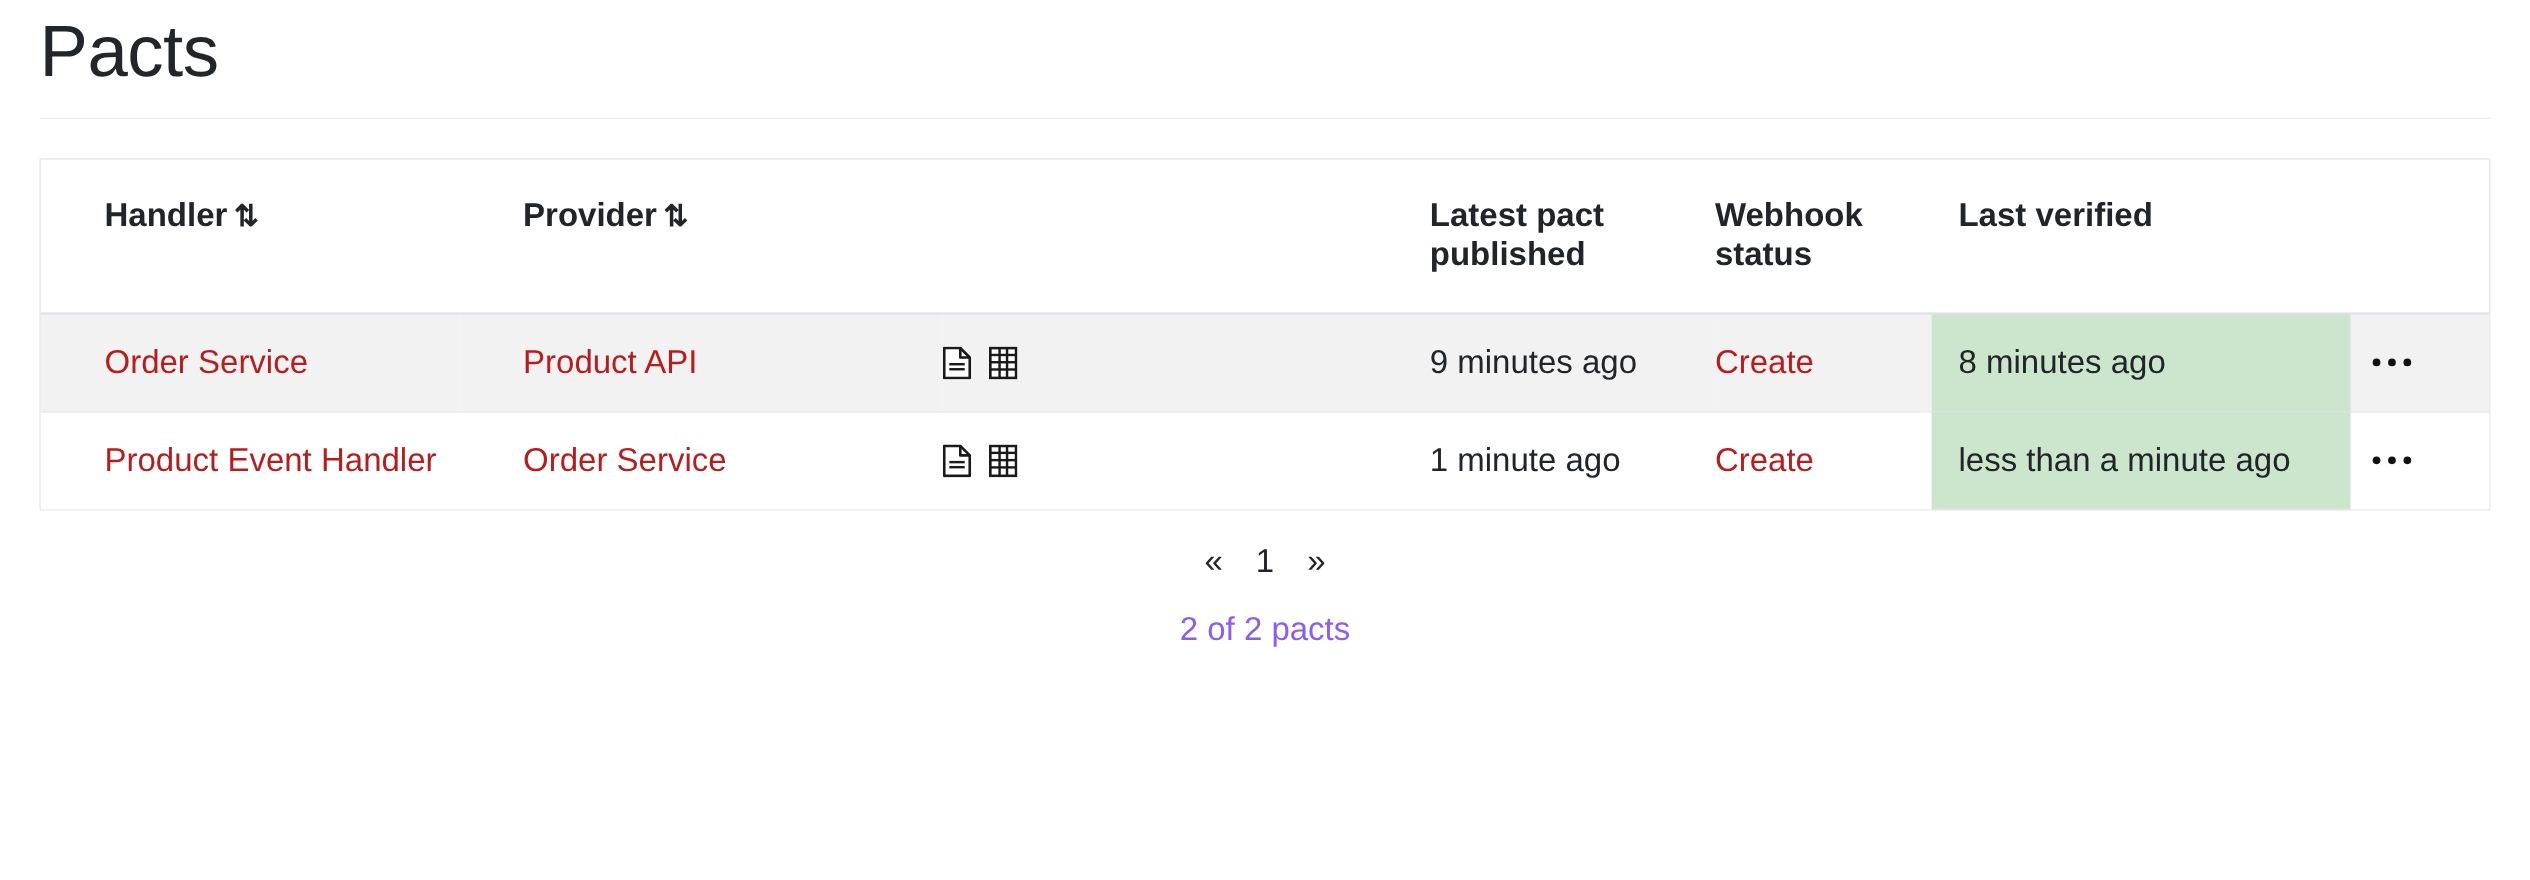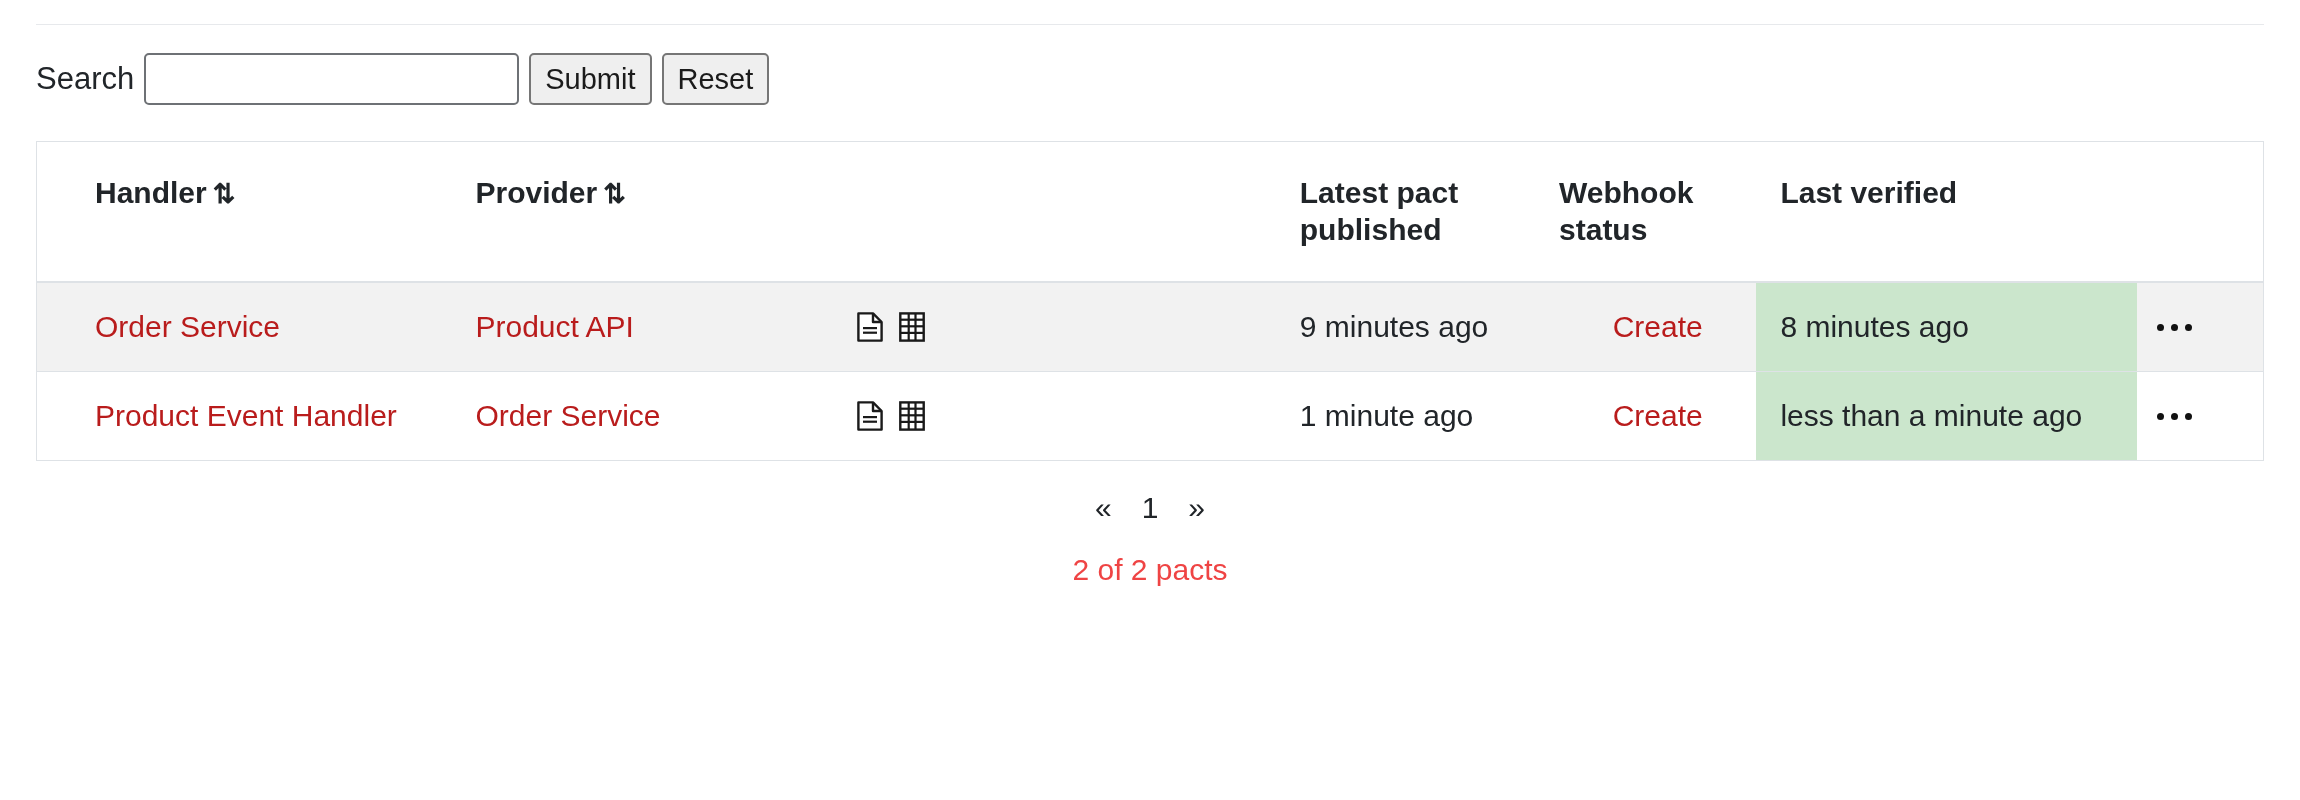--- a/index.html
+++ b/index.html
@@ -109,21 +109,21 @@
     line-height: 1.2;
   }
   tr.row-odd td { background: #f2f2f2; }
   tr.row-even td { background: #ffffff; }
 
   
   .col-consumer { width: 320px; padding-left: 58px !important; }
   .col-provider { width: 370px; padding-left: 58px !important; }
   .col-icons    { width: 372px; }
   .col-latest   { width: 218px; }
-  .col-webhook  { width: 166px; text-align: center; }
+  .col-webhook  { width: 166px; }
   .col-verified { width: 320px; padding-left: 24px !important; }
   .col-actions  { width: 106px; }
 
   th.col-consumer, th.col-provider { padding-left: 58px; }
   th.col-latest   { padding-left: 0; }
   th.col-webhook  { padding-left: 0; }
   th.col-verified { padding-left: 24px; }
 
   .cell-link {
     color: #b91c1c;
@@ -183,36 +183,31 @@
     text-decoration: none;
     cursor: pointer;
     padding: 2px 4px;
   }
   .pagination .pg.current { color: #212529; }
 
   .count-text {
     text-align: center;
     margin-top: 26px;
     font-size: 30px;
-    color: #ef4444;
+    color: #8b5cf6;
   }
 </style>
 </head>
 <body>
 
 <div class="page">
 
+  <h1 class="page-title">Pacts</h1>
   <div class="title-rule"></div>
 
-  <div class="search-bar">
-    <span class="search-label">Search</span>
-    <input class="search-input" type="text" placeholder="" style="">
-    <button class="btn">Submit</button>
-    <button class="btn">Reset</button>
-  </div>
 
   <div class="table-wrap">
     <table class="pacts">
       <thead>
         <tr>
           <th class="col-consumer"><span>Handler</span><span class="sort-icon">⇅</span></th>
           <th class="col-provider"><span>Provider</span><span class="sort-icon">⇅</span></th>
           <th class="col-icons"><span></span></th>
           <th class="col-latest">Latest pact published</th>
           <th class="col-webhook">Webhook status</th>

